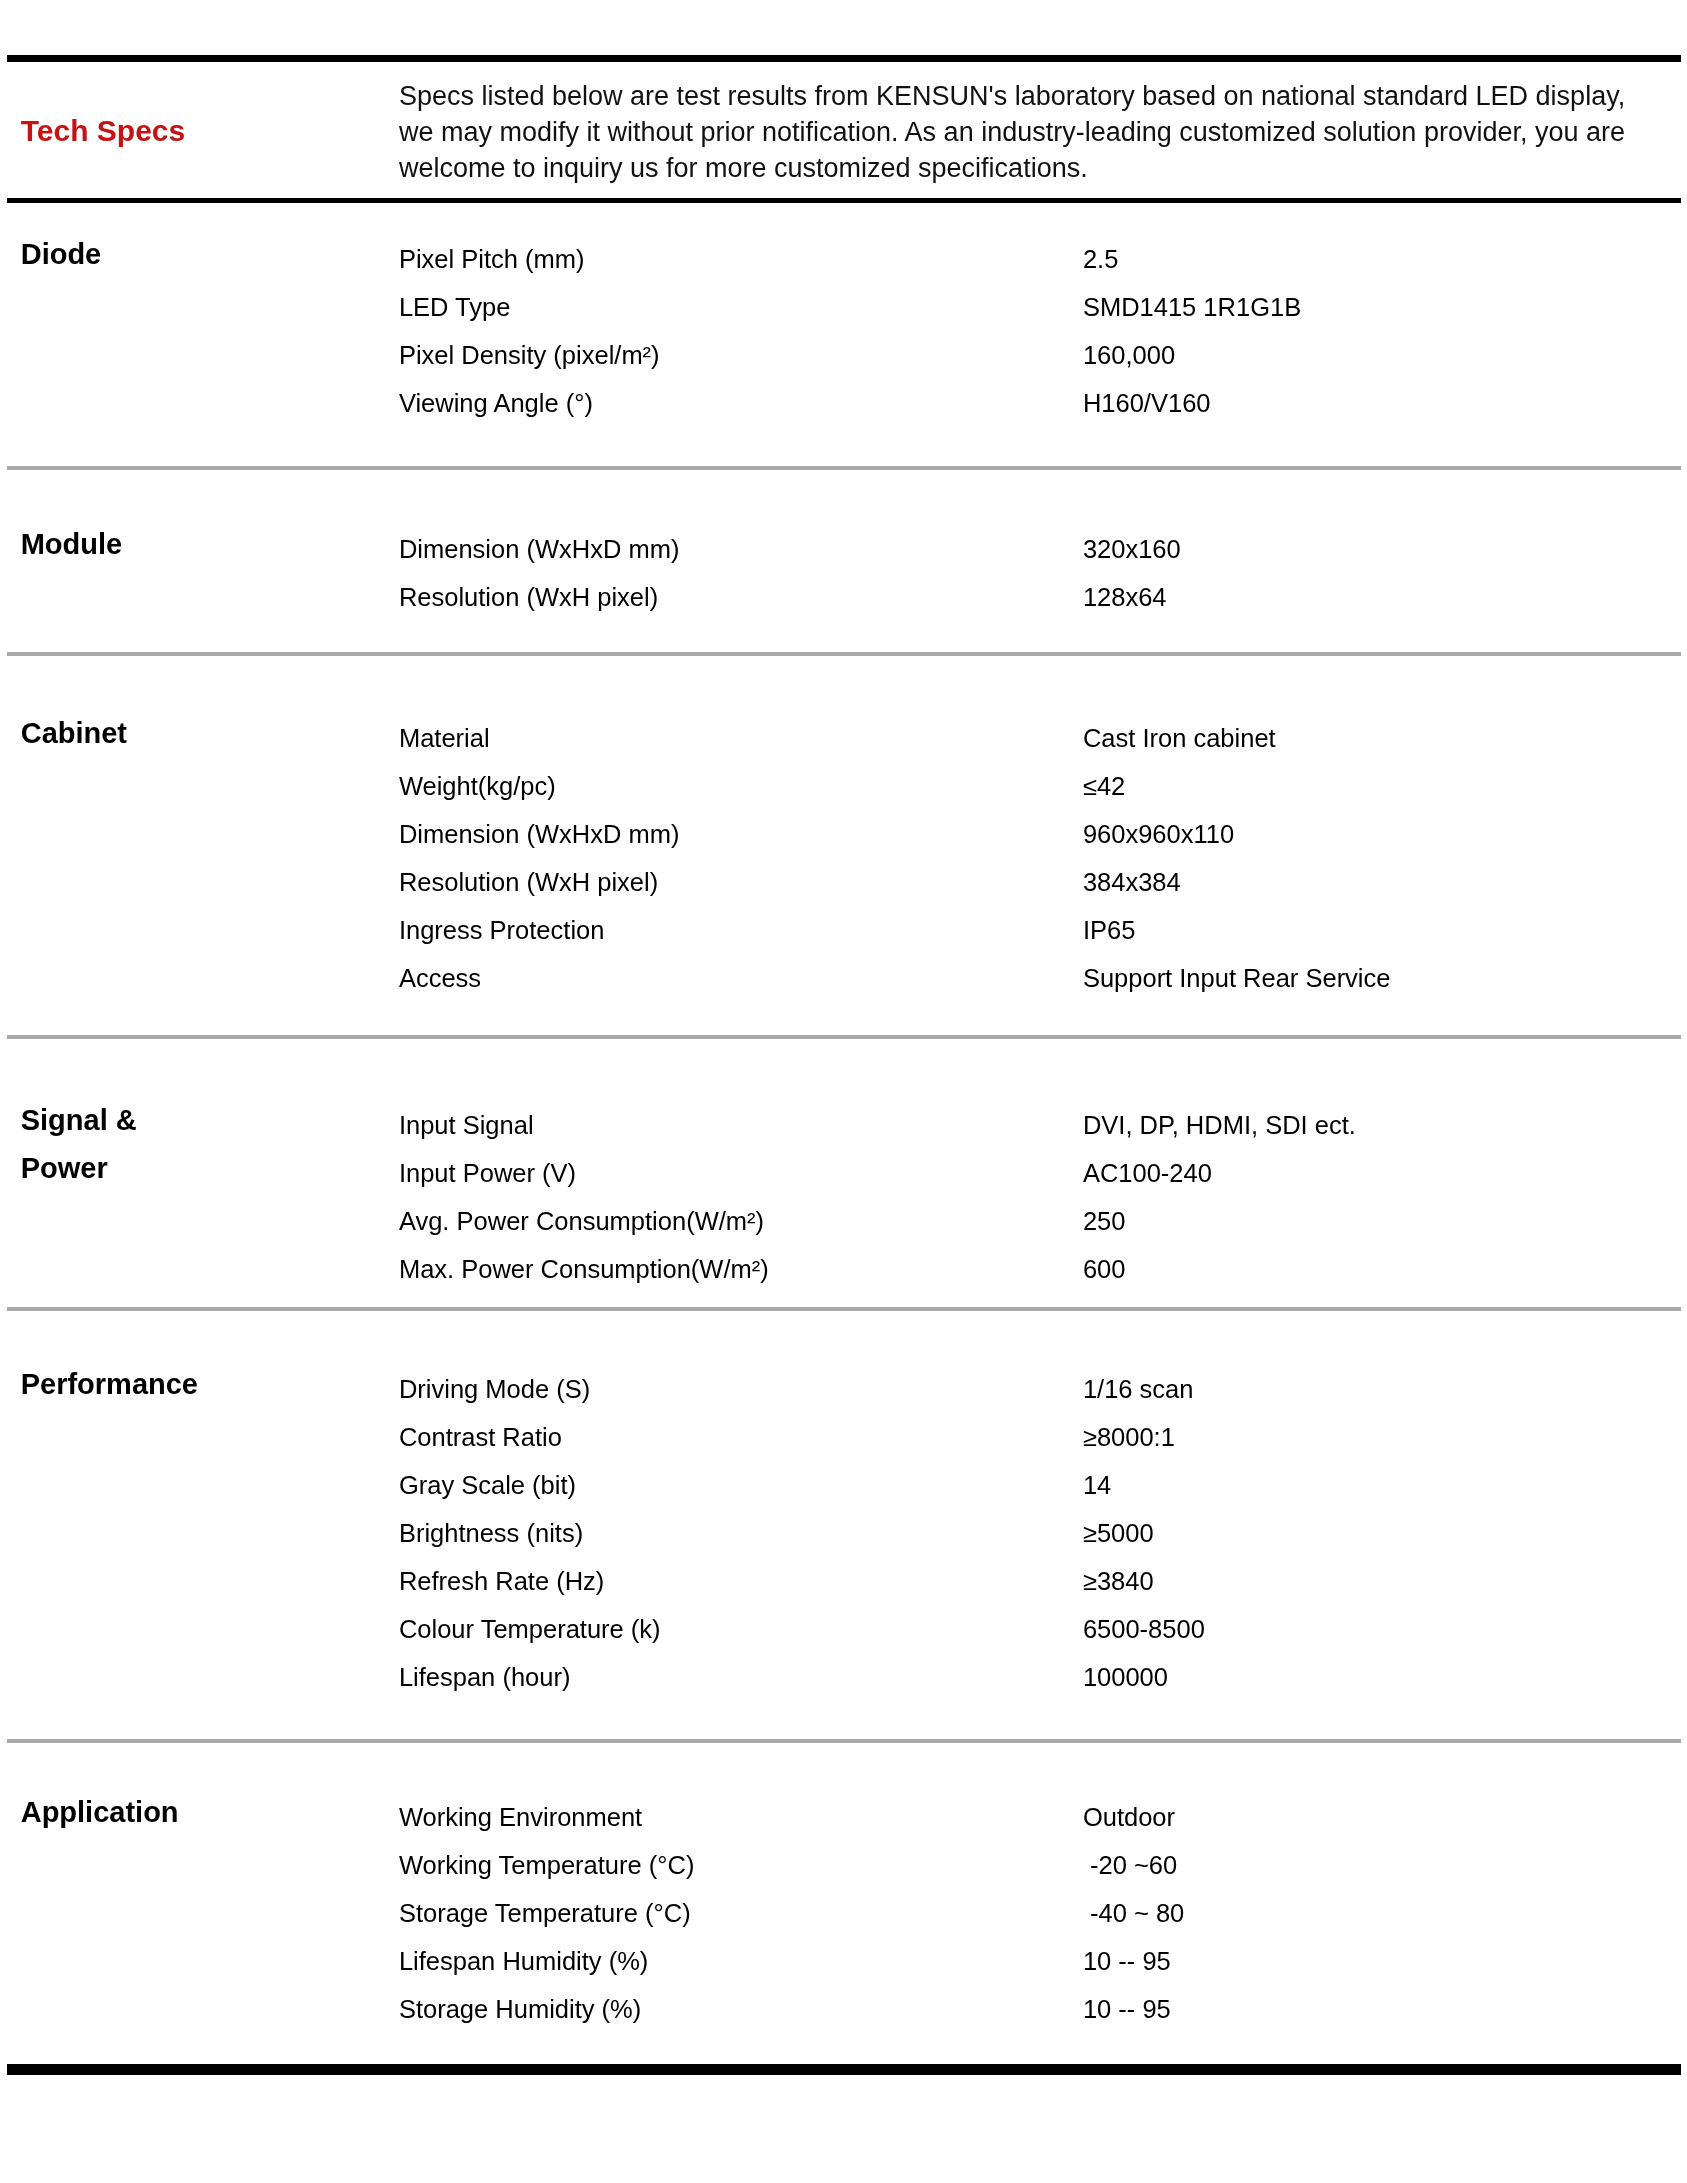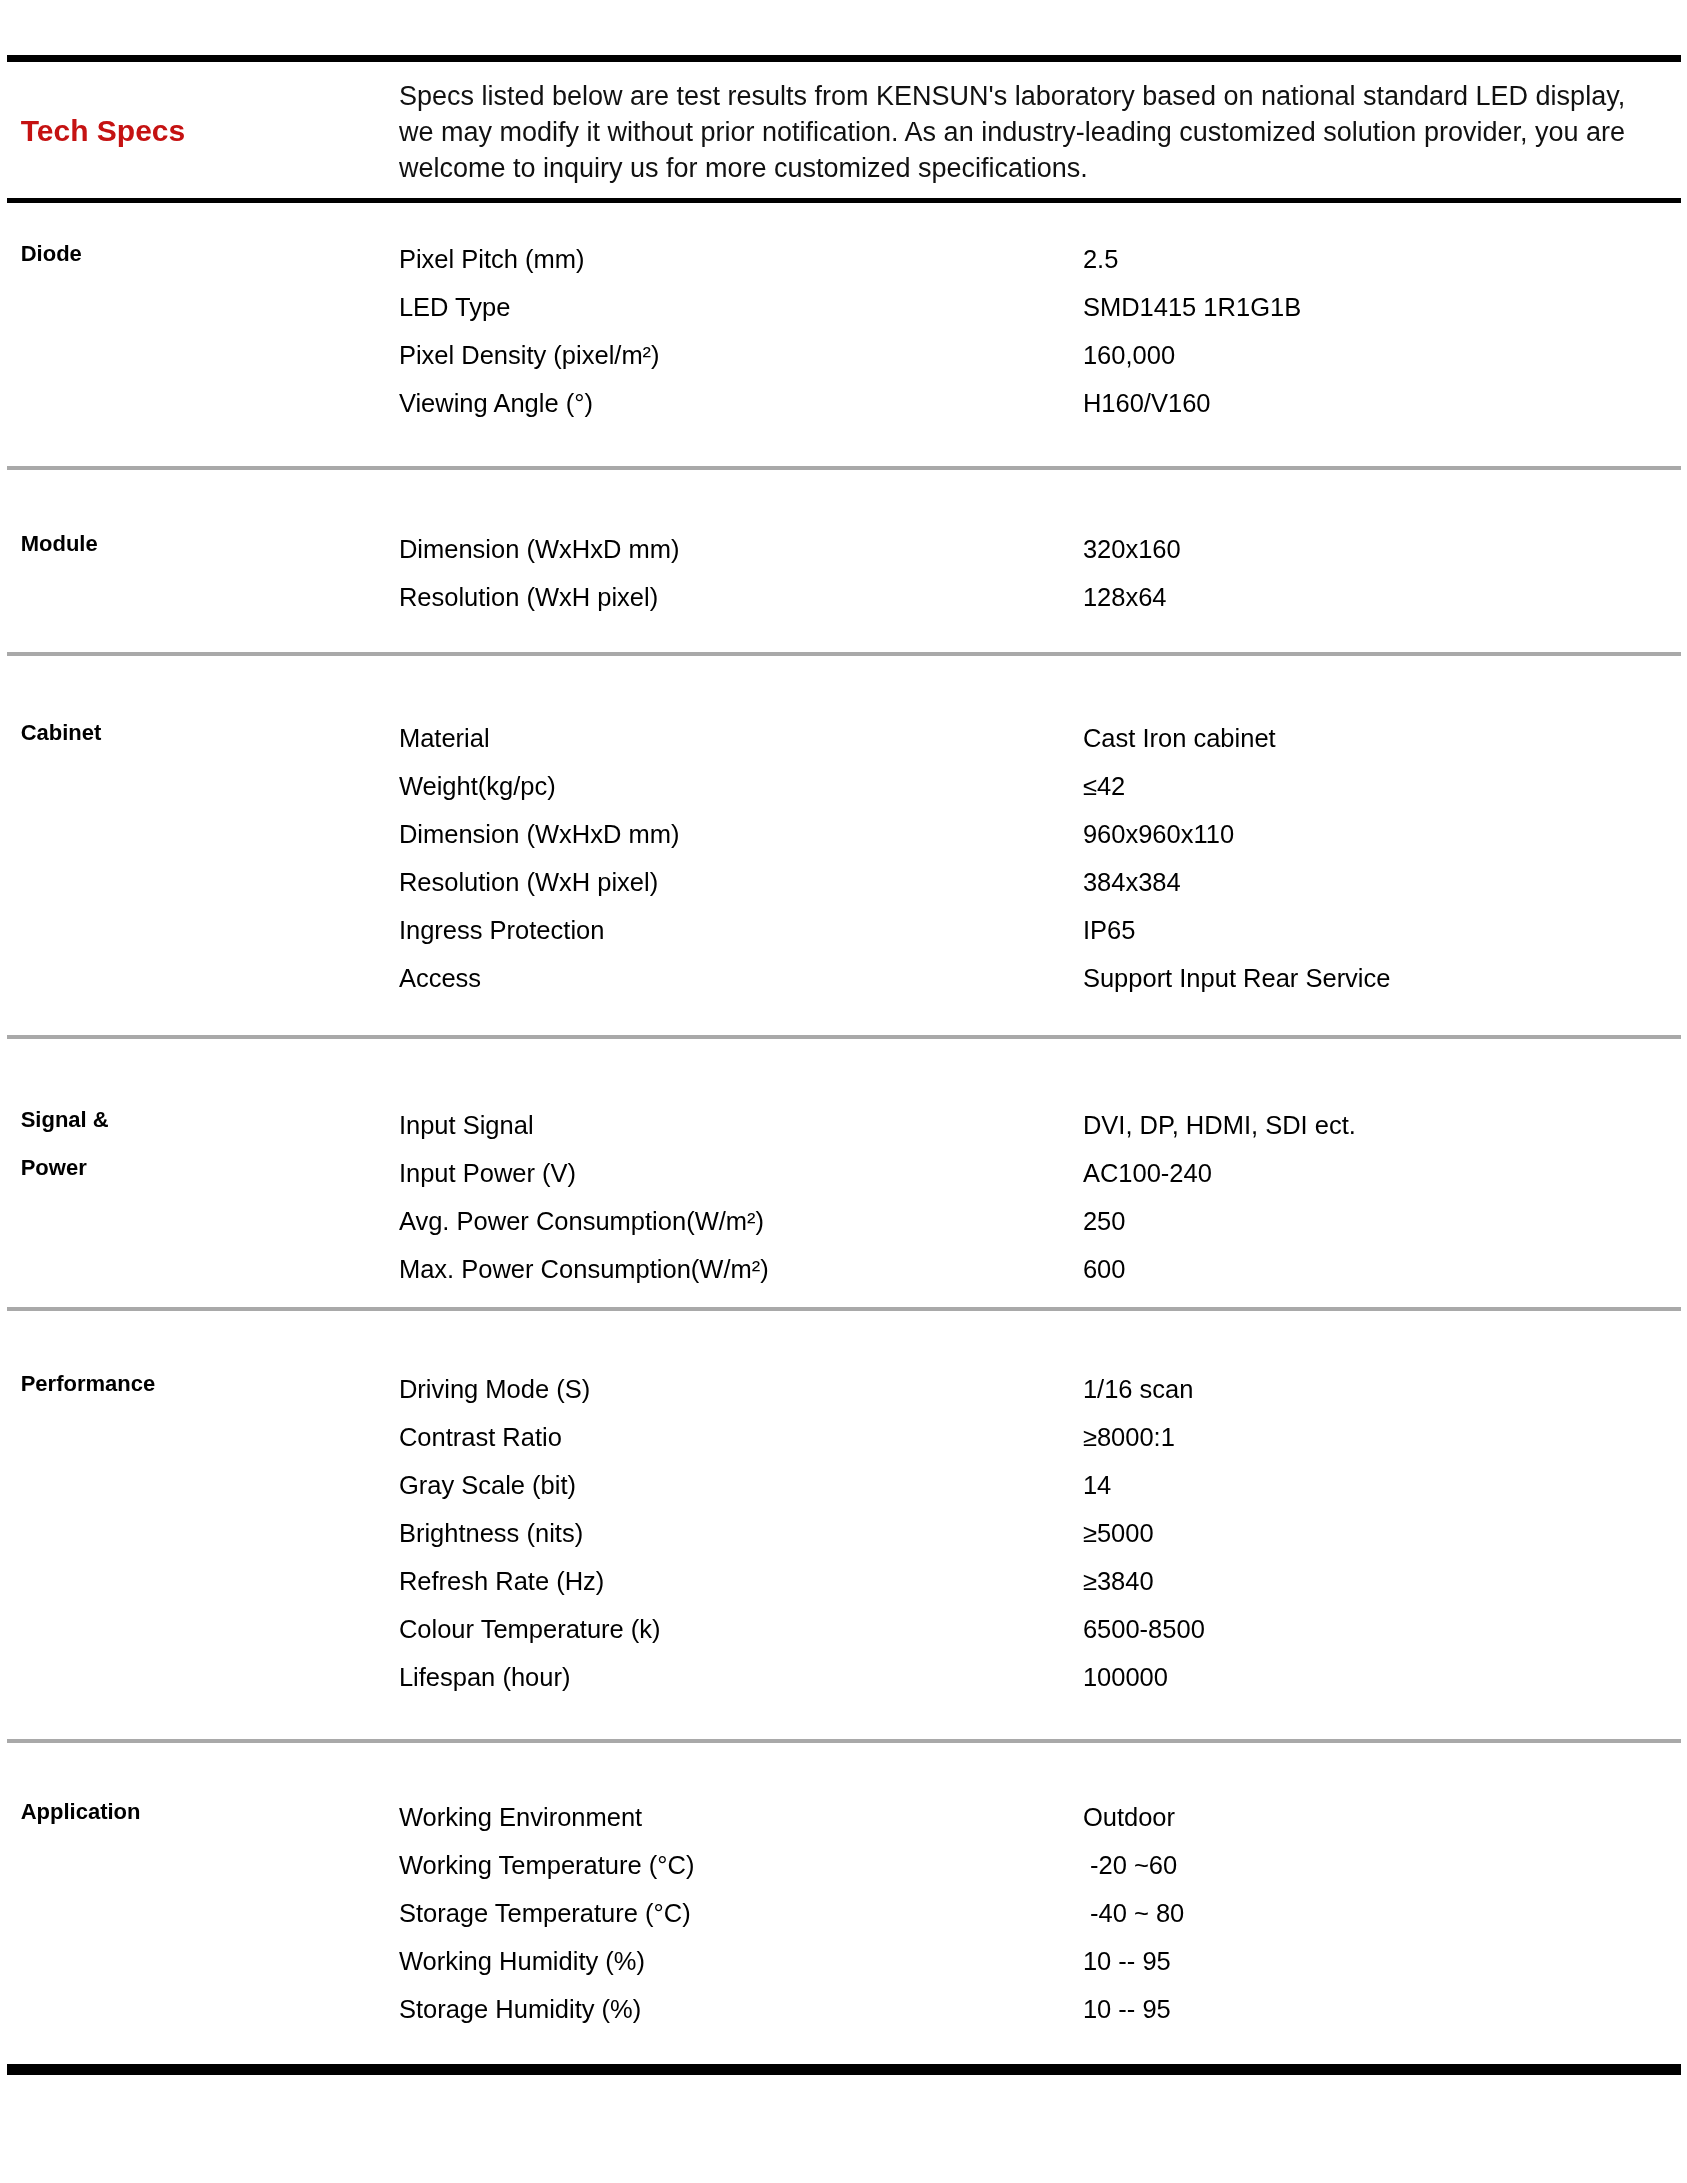--- a/index.html
+++ b/index.html
@@ -64,21 +64,21 @@
   section.sec-signal      { padding: 62px 0 14px; }
   section.sec-performance { padding: 54px 0 38px; }
   section.sec-application { padding: 50px 0 31px; border-bottom: none; }
 
   section.spec-section h2 {
     margin: -5.5px 0 0 0;
     width: 392px;
     flex-shrink: 0;
     box-sizing: border-box;
     padding-left: 13.8px;
-    font-size: 22px;
+    font-size: 29px;
     line-height: 48px;
     font-weight: bold;
     white-space: pre-line;
     color: #000000;
   }
   .rows {
     flex: 1;
   }
   .row {
     display: flex;
@@ -242,21 +242,21 @@
       </div>
       <div class="row">
         <div class="label">Working Temperature (°C)</div>
         <div class="value"> -20 ~60</div>
       </div>
       <div class="row">
         <div class="label">Storage Temperature (°C)</div>
         <div class="value"> -40 ~ 80</div>
       </div>
       <div class="row">
-        <div class="label">Working Humidity (%)</div>
+        <div class="label">Lifespan Humidity (%)</div>
         <div class="value">10 -- 95</div>
       </div>
       <div class="row">
         <div class="label">Storage Humidity (%)</div>
         <div class="value">10 -- 95</div>
       </div>
     </div>
   </section>
 
   <div class="bar bottom"></div>

